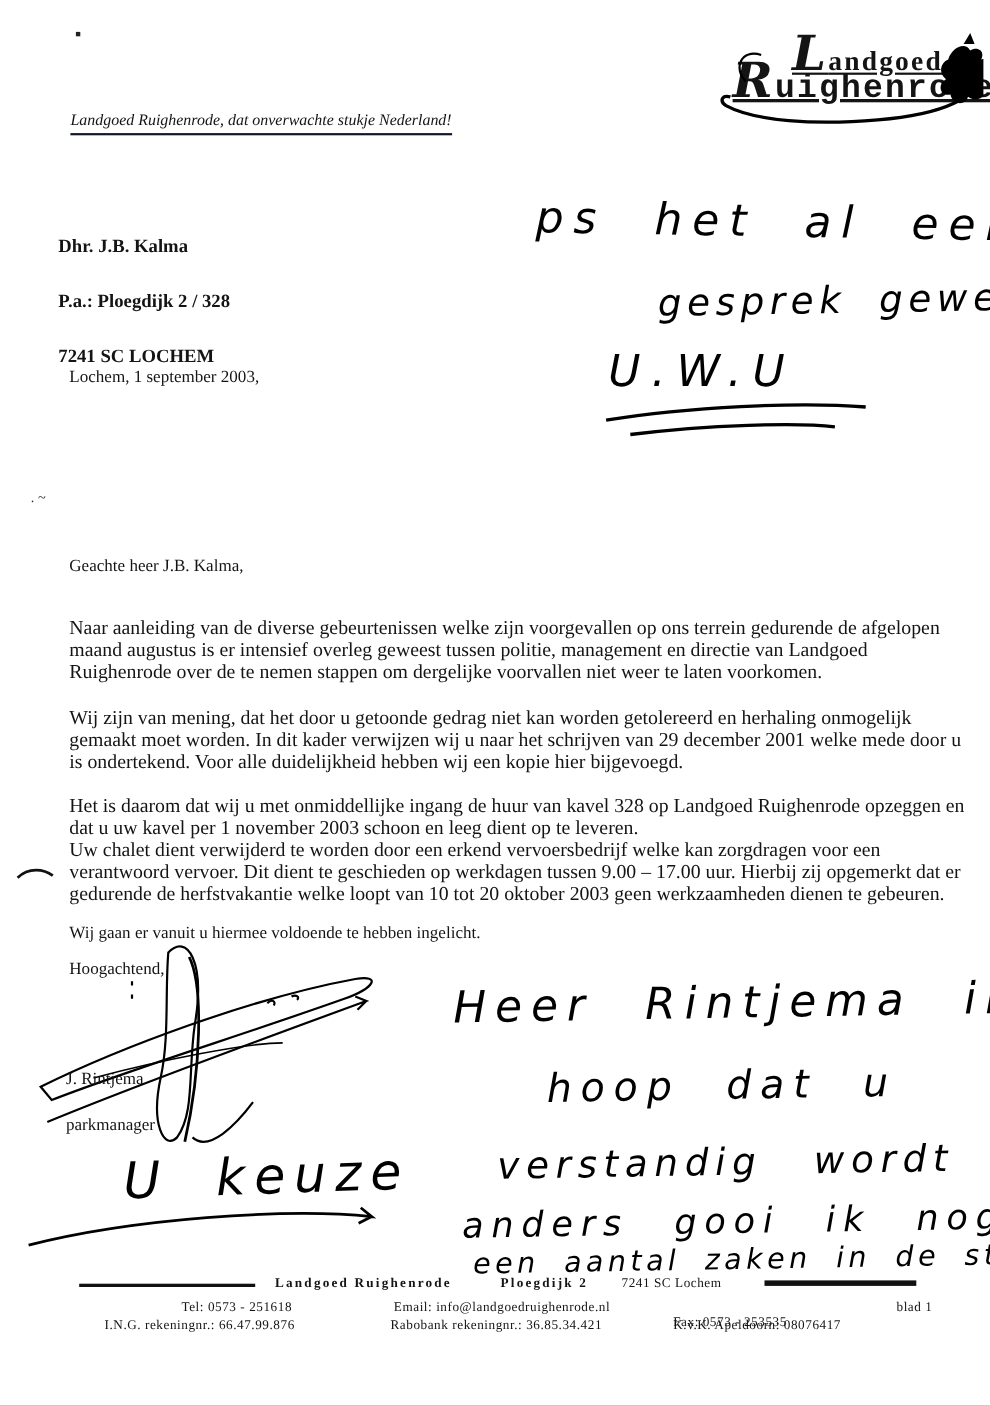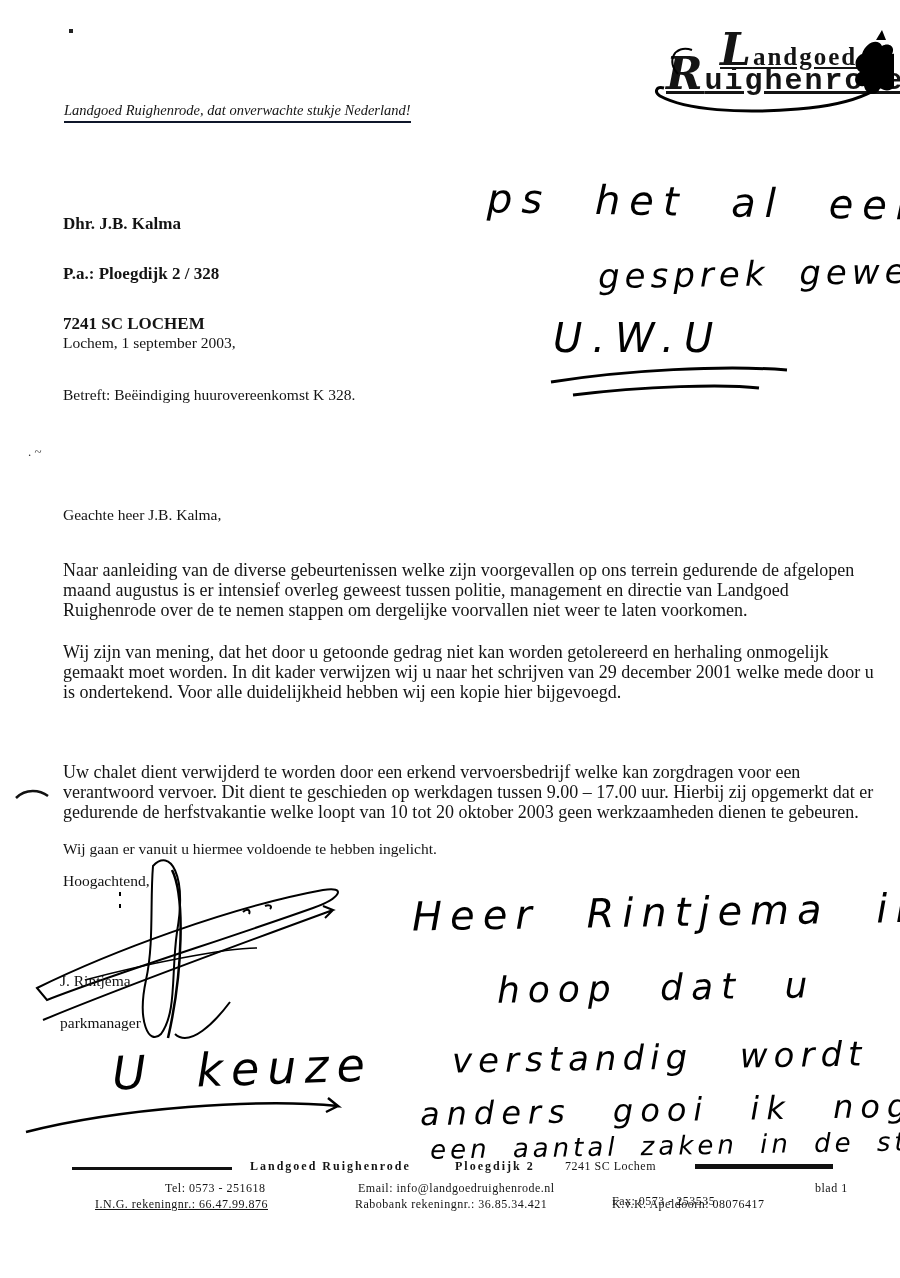--- a/index.html
+++ b/index.html
@@ -53,41 +53,41 @@
       <path d="M 236,62 C 244,76 212,94 150,99 C 92,104 38,100 12,86 C 6,82 8,76 16,78" stroke="#000" stroke-width="3" fill="none"></path>
       <path d="M 30,64 C 18,52 26,34 44,40" stroke="#000" stroke-width="2" fill="none"></path>
 
       <path d="M 214,44 c 4,-12 16,-16 20,-8 c 6,-4 14,0 10,8 c 10,-2 16,6 8,12 c 8,4 6,14 -4,14 c 2,8 -8,14 -16,8 c -2,8 -14,8 -16,-2 c -10,2 -12,-10 -4,-14 c -8,-6 -4,-16 2,-18 z" fill="#000"></path>
       <path d="M 228,30 l 6,-10 4,10 z" fill="#000"></path>
     </svg>
   </div>
 
   <div class="abs tagline" style="left:64px;top:102px;">Landgoed Ruighenrode, dat onverwachte stukje Nederland!</div>
 
-  <div class="abs recipient" style="left:63px;top:186px;">
+  <div class="abs recipient" style="left:53px;top:186px;">
     <div>Dhr. J.B. Kalma</div>
     <div>P.a.: Ploegdijk 2 / 328</div>
     <div>7241 SC  LOCHEM</div>
   </div>
 
   <div class="abs hw" style="left:487px;top:182px;font-size:40px;letter-spacing:9px;word-spacing:22px;transform:rotate(1deg);">ps het al een</div>
   <div class="abs hw" style="left:598px;top:256px;font-size:34px;letter-spacing:5px;word-spacing:14px;transform:rotate(-1deg);">gesprek geweest</div>
   <div class="abs hw" style="left:553px;top:318px;font-size:40px;letter-spacing:10px;">U.W.U</div>
   <svg class="abs" style="left:545px;top:358px;" width="250" height="40" viewBox="0 0 250 40">
     <path d="M 6,24 C 80,12 180,7 242,12" stroke="#000" stroke-width="3" fill="none"></path>
     <path d="M 28,37 C 100,28 180,26 214,30" stroke="#000" stroke-width="3" fill="none"></path>
   </svg>
 
   <div class="abs smallline" style="left:63px;top:334px;">Lochem, 1 september 2003,</div>
-  <div class="abs smallline" style="left:63px;top:386px;">Betreft: Beëindiging huurovereenkomst K 328.</div>
 
   <div class="abs smallline" style="left:63px;top:506px;">Geachte heer J.B. Kalma,</div>
 
   <div class="abs bodytext" style="left:63px;top:560px;">Naar aanleiding van de diverse gebeurtenissen welke zijn voorgevallen op ons terrein gedurende de afgelopen maand augustus is er intensief overleg geweest tussen politie, management en directie van Landgoed Ruighenrode over de te nemen stappen om dergelijke voorvallen niet weer te laten voorkomen.</div>
   <div class="abs bodytext" style="left:63px;top:642px;">Wij zijn van mening, dat het door u getoonde gedrag niet kan worden getolereerd en herhaling onmogelijk gemaakt moet worden. In dit kader verwijzen wij u naar het schrijven van 29 december 2001 welke mede door u is ondertekend. Voor alle duidelijkheid hebben wij een kopie hier bijgevoegd.</div>
+  <div class="abs bodytext" style="left:63px;top:722px;">Het is daarom dat wij u met onmiddellijke ingang de huur van kavel 328 op Landgoed Ruighenrode opzeggen en dat u uw kavel per 1 november 2003 schoon en leeg dient op te leveren.</div>
   <div class="abs bodytext" style="left:63px;top:762px;">Uw chalet dient verwijderd te worden door een erkend vervoersbedrijf welke kan zorgdragen voor een verantwoord vervoer. Dit dient te geschieden op werkdagen tussen 9.00 – 17.00 uur. Hierbij zij opgemerkt dat er gedurende de herfstvakantie welke loopt van 10 tot 20 oktober 2003 geen werkzaamheden dienen te gebeuren.</div>
   <div class="abs smallline" style="left:63px;top:840px;">Wij gaan er vanuit u hiermee voldoende te hebben ingelicht.</div>
   <div class="abs smallline" style="left:63px;top:860px;margin-top:12px;">Hoogachtend,</div>
 
   <svg class="abs" style="left:25px;top:852px;" width="345" height="200" viewBox="0 0 345 200">
     <path d="M 128,14 C 145,-4 162,22 152,80 C 146,122 152,160 136,182 C 124,194 112,170 121,128 C 129,92 125,50 128,14 Z" stroke="#000" stroke-width="2" fill="none"></path>
     <path d="M 147,18 C 160,44 158,120 143,186" stroke="#000" stroke-width="2.5" fill="none"></path>
     <path d="M 12,136 C 85,100 205,55 298,38 C 322,34 316,46 288,56 C 198,88 88,122 22,148 Z" stroke="#000" stroke-width="2" fill="none"></path>
     <path d="M 18,168 C 95,136 215,92 308,58 L 298,54 M 308,58 L 300,66" stroke="#000" stroke-width="2" fill="none"></path>
     <path d="M 60,128 C 120,112 200,96 232,96" stroke="#000" stroke-width="1.5" fill="none"></path>
@@ -115,17 +115,17 @@
 
   <div class="abs foot foot-b" style="left:250px;top:1159px;">Landgoed Ruighenrode</div>
   <div class="abs foot foot-b" style="left:443px;top:1159px;margin-left:12px;">Ploegdijk 2</div>
   <div class="abs foot" style="left:565px;top:1159px;">7241 SC Lochem</div>
 
   <div class="abs foot" style="left:165px;top:1181px;">Tel: 0573 - 251618</div>
   <div class="abs foot" style="left:358px;top:1181px;">Email: info@landgoedruighenrode.nl</div>
   <div class="abs foot" style="left:612px;top:1181px;margin-top:13px;">Fax: 0573 - 253535</div>
   <div class="abs foot" style="left:815px;top:1181px;">blad 1</div>
 
-  <div class="abs foot" style="left:95px;top:1197px;text-decoration:underline;">I.N.G. rekeningnr.: 66.47.99.876</div>
+  <div class="abs foot" style="left:95px;top:1197px;">I.N.G. rekeningnr.: 66.47.99.876</div>
   <div class="abs foot" style="left:355px;top:1197px;">Rabobank rekeningnr.: 36.85.34.421</div>
   <div class="abs foot" style="left:612px;top:1197px;">K.v.K. Apeldoorn: 08076417</div>
 
 </div>
 
 </body></html>

